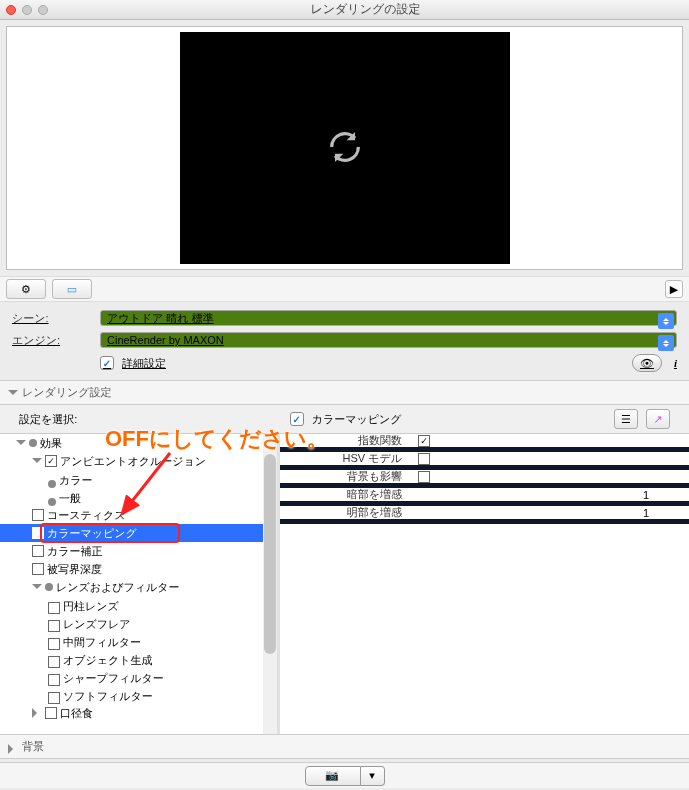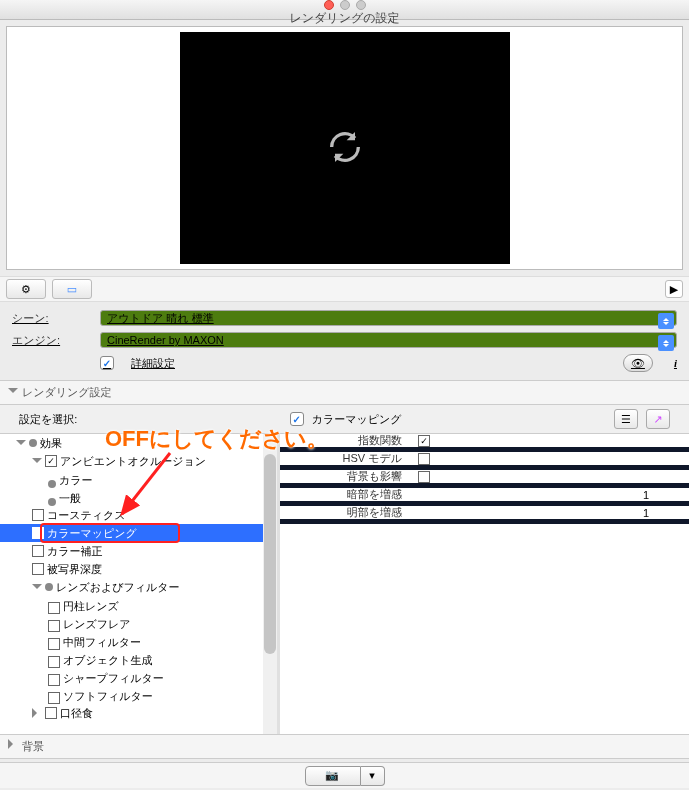--- a/index.html
+++ b/index.html
@@ -1,43 +1,43 @@
 <!DOCTYPE html>
 <html><head>
 <meta charset="utf-8">
 <style>
 * { box-sizing: border-box; margin: 0; padding: 0; font-family: "Hiragino Kaku Gothic Pro", "Meiryo", sans-serif; font-size: 11px; }
 body { background: #ececec; width: 689px; height: 790px; overflow: hidden; position: relative; }
-.titlebar { height: 20px; background: linear-gradient(#f5f5f5,#e0e0e0); display: flex; align-items: center; padding: 0 6px; border-bottom: 1px solid #bbb; flex-direction: column; }
+.titlebar { height: 20px; background: linear-gradient(#f5f5f5,#e0e0e0); display: flex; align-items: center; padding: 0 6px; border-bottom: 1px solid #bbb; }
 .traffic { display: flex; gap: 6px; }
 .dot { width: 10px; height: 10px; border-radius: 50%; }
 .red { background: #ff5f57; border: 1px solid #d04030; }
 .grey { background: #ccc; border: 1px solid #aaa; }
 .title { flex: 1; text-align: center; font-size: 12px; color: #444; }
 .preview-wrap { padding: 6px; }
 .preview { height: 244px; background: #fff; border: 1px solid #bbb; display: flex; align-items: center; justify-content: center; position: relative; }
 .preview-inner { width: 330px; height: 232px; background: #000; display: flex; align-items: center; justify-content: center; }
 .refresh-icon svg { width: 40px; height: 40px; }
 .toolbar { display: flex; align-items: center; padding: 2px 6px; gap: 6px; border-top: 1px solid #ddd; border-bottom: 1px solid #ddd; background: #f5f5f5; height: 26px; }
 .tbtn { width: 40px; height: 20px; background: linear-gradient(#fff,#e8e8e8); border: 1px solid #bbb; border-radius: 3px; display: flex; align-items: center; justify-content: center; }
 .spacer { flex: 1; }
 .play { width: 18px; height: 18px; background: #fff; border: 1px solid #bbb; border-radius: 3px; display: flex; align-items: center; justify-content: center; }
 .form { padding: 8px 12px; text-decoration: underline; }
 .form-row { display: flex; align-items: center; margin-bottom: 6px; gap: 8px; }
 .form-label { width: 80px; color: #333; }
 .select { flex: 1; height: 16px; background: #4d7c0f; border: 1px solid #aaa; border-radius: 3px; display: flex; align-items: center; padding: 0 6px; position: relative; }
 .select-arrows { position: absolute; right: 2px; top: 2px; width: 16px; height: 16px; background: #4a90ff; border-radius: 2px; display: flex; flex-direction: column; align-items: center; justify-content: center; }
 .select-arrows::before { content: ""; border: 3px solid transparent; border-bottom-color: #fff; margin-bottom: 1px; }
 .select-arrows::after { content: ""; border: 3px solid transparent; border-top-color: #fff; }
-.check-row { display: flex; align-items: center; gap: 17px; margin-left: 88px; }
+.check-row { display: flex; align-items: center; gap: 8px; margin-left: 88px; }
 .cbx { width: 14px; height: 14px; border: 1px solid #888; border-radius: 3px; background: #fff; display: flex; align-items: center; justify-content: center; font-size: 10px; }
 .cbx.checked { background: #fff; color: #1a73e8; font-weight: bold; }
 .cbx.checked::after { content: "✓"; color: #1a73e8; }
 .eye-btn { width: 30px; height: 18px; background: linear-gradient(#fff,#ddd); border: 1px solid #999; border-radius: 9px; margin-left: auto; display: flex; align-items: center; justify-content: center; font-size: 10px; }
-.section-header { background: #f5f5f5; border-top: 1px solid #ccc; border-bottom: 1px solid #ccc; padding: 4px 8px; display: flex; align-items: flex-start; gap: 4px; color: #555; }
+.section-header { background: #f5f5f5; border-top: 1px solid #ccc; border-bottom: 1px solid #ccc; padding: 4px 8px; display: flex; align-items: flex-end; gap: 4px; color: #555; }
 .tri { display: inline-block; width: 0; height: 0; border: 5px solid transparent; border-left-color: #888; }
 .tri.down { border-left-color: transparent; border-top-color: #888; margin-top: 3px; }
 .select-row { display: flex; align-items: center; padding: 4px 19px; gap: 8px; background: #f0f0f0; border-bottom: 1px solid #ccc; }
 .small-btn { width: 24px; height: 20px; background: linear-gradient(#fff,#e8e8e8); border: 1px solid #aaa; border-radius: 3px; display: flex; align-items: center; justify-content: center; }
 .blue-cbx { width:14px; height:14px; border-radius:3px; background:#fff; border:1px solid #888; display:flex; align-items:center; justify-content:center; }
 .blue-cbx.on::after { content:"✓"; color:#1a73e8; font-weight:bold; font-size:10px; }
 .panels { display: flex; height: 300px; }
 .left-panel { width: 280px; border-right: 3px solid #e0e0e0; overflow-y: auto; background: #fff; position: relative; }
 .right-panel { flex: 1; background: #fff; overflow-y: auto; }
 .tree-item { display: flex; align-items: center; height: 18px; padding-left: 4px; gap: 3px; cursor: default; }

